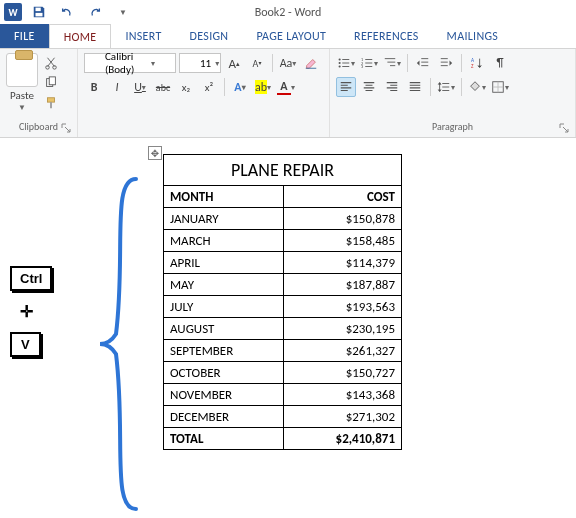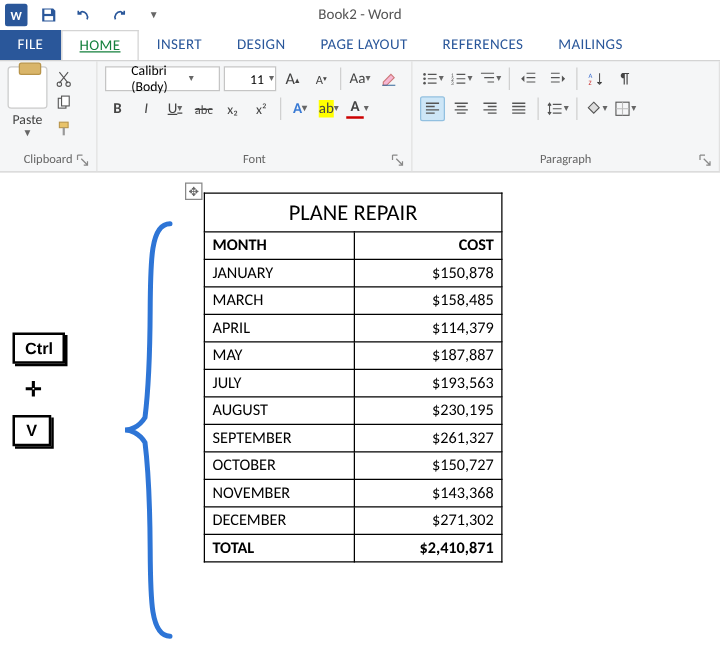--- a/index.html
+++ b/index.html
@@ -9,21 +9,21 @@
   .titlebar { height: 24px; background: #fff; display: flex; align-items: center; font-size: 11px; color: #444; }
   .titlebar .qat { display: flex; align-items: center; gap: 6px; padding-left: 4px; }
   .qat-btn { width: 22px; height: 20px; display: flex; align-items: center; justify-content: center; color: #2a579a; }
   .word-icon { width: 18px; height: 18px; background: #2a579a; color: #fff; font-size: 10px; font-weight: bold; display: flex; align-items: center; justify-content: center; border-radius: 2px; }
   .title-text { position: absolute; left: 50%; transform: translateX(-50%); font-size: 12px; color: #555; }
 
   
   .tabs { height: 24px; display: flex; align-items: stretch; font-size: 12px; background: #fff; }
   .tab { padding: 0 14px; display: flex; align-items: center; color: #2a579a; cursor: pointer; text-transform: uppercase; letter-spacing: .3px; }
   .tab.file { background: #2a579a; color: #fff; }
-  .tab.active { border: 1px solid #d4d4d4; border-bottom: none; background: #fff; color: #15803d; text-decoration: underline; }
+  .tab.active { border: 1px solid #d4d4d4; border-bottom: none; background: #fff; color: #7f1d1d; }
 
   
   .ribbon { height: 90px; background: #f5f6f7; border-top: 1px solid #d4d4d4; border-bottom: 1px solid #d4d4d4; display: flex; }
   .group { border-right: 1px solid #e1e1e1; padding: 4px 6px 2px 6px; display: flex; flex-direction: column; justify-content: space-between; position: relative; }
   .group-label { text-align: center; font-size: 10px; color: #666; padding-bottom: 2px; position: relative; }
   .group-label .launcher { position: absolute; right: 0; bottom: 2px; width: 10px; height: 10px; }
   .group-body { flex: 1; display: flex; align-items: flex-start; gap: 4px; }
 
   
   .clip-main { display: flex; flex-direction: column; align-items: center; gap: 0; }
@@ -196,23 +196,20 @@
           <div class="rb">
               <span style="display:flex;flex-direction:column;align-items:center">
                 <b style="font-size:12px">A</b>
                 <span class="color-bar" style="background:#c00"></span>
               </span>
               <span class="chev">▾</span>
             </div>
         </div>
       </div>
     </div>
-    <div class="group-label"><span>Font</span><svg class="launcher" viewBox="0 0 10 10">
-          <path stroke="#888" fill="none" d="M1 1h4M1 1v4M4 4l5 5M9 6v3h-3"></path>
-        </svg></div>
   </div>
 
   <div class="group" style="flex:1">
     <div class="group-body">
       <div class="para-rows">
         <div class="row">
           <div class="rb">
               <svg viewBox="0 0 16 16">
                 <circle cx="3" cy="4" r="1.2" fill="#555"></circle>
                 <circle cx="3" cy="8" r="1.2" fill="#555"></circle>

